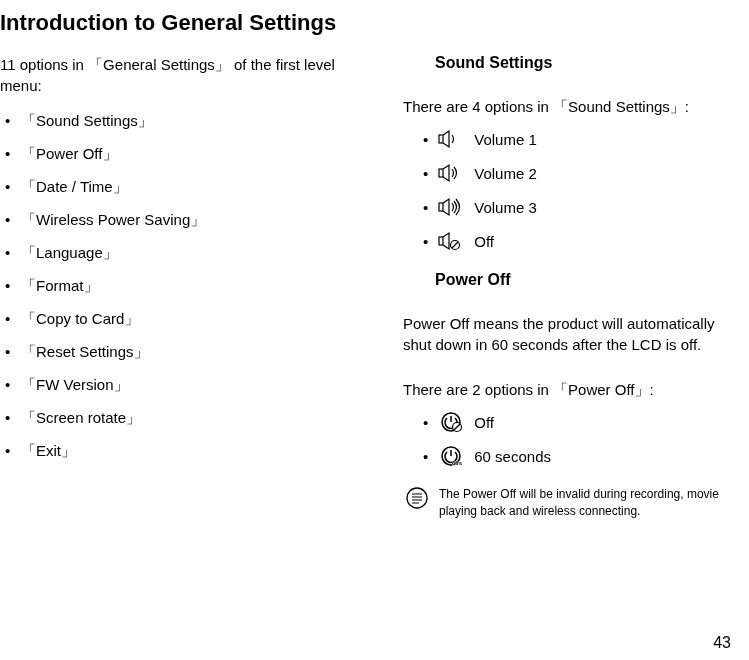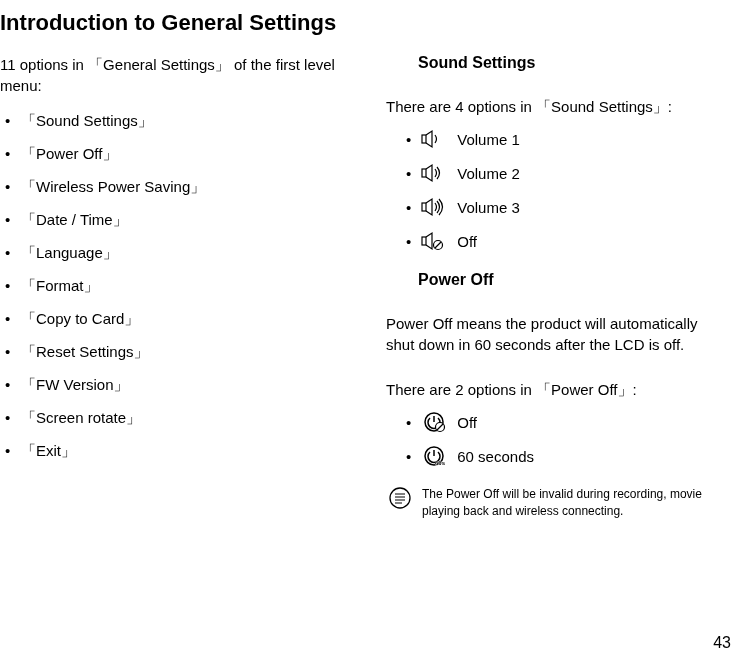--- a/index.html
+++ b/index.html
@@ -16,21 +16,21 @@
       color: #000;
       position: relative;
     }
     h1 {
       font-size: 22px;
       font-weight: bold;
       margin-bottom: 18px;
     }
     .columns {
       display: flex;
-      gap: 36px;
+      gap: 53px;
     }
     .left-col {
       flex: 0 0 350px;
     }
     .right-col {
       flex: 1;
     }
     .intro-text {
       font-size: 15px;
       line-height: 1.4;
@@ -113,22 +113,22 @@
 <body>
 
 <h1>Introduction to General Settings</h1>
 
 <div class="columns">
   <div class="left-col">
     <p class="intro-text">11 options in 「General Settings」 of the first level menu:</p>
     <ul class="option-list">
       <li>「Sound Settings」</li>
       <li>「Power Off」</li>
+      <li>「Date / Time」</li>
       <li>「Wireless Power Saving」</li>
-      <li>「Date / Time」</li>
       <li>「Language」</li>
       <li>「Format」</li>
       <li>「Copy to Card」</li>
       <li>「Reset Settings」</li>
       <li>「FW Version」</li>
       <li>「Screen rotate」</li>
       <li>「Exit」</li>
     </ul>
   </div>
 

